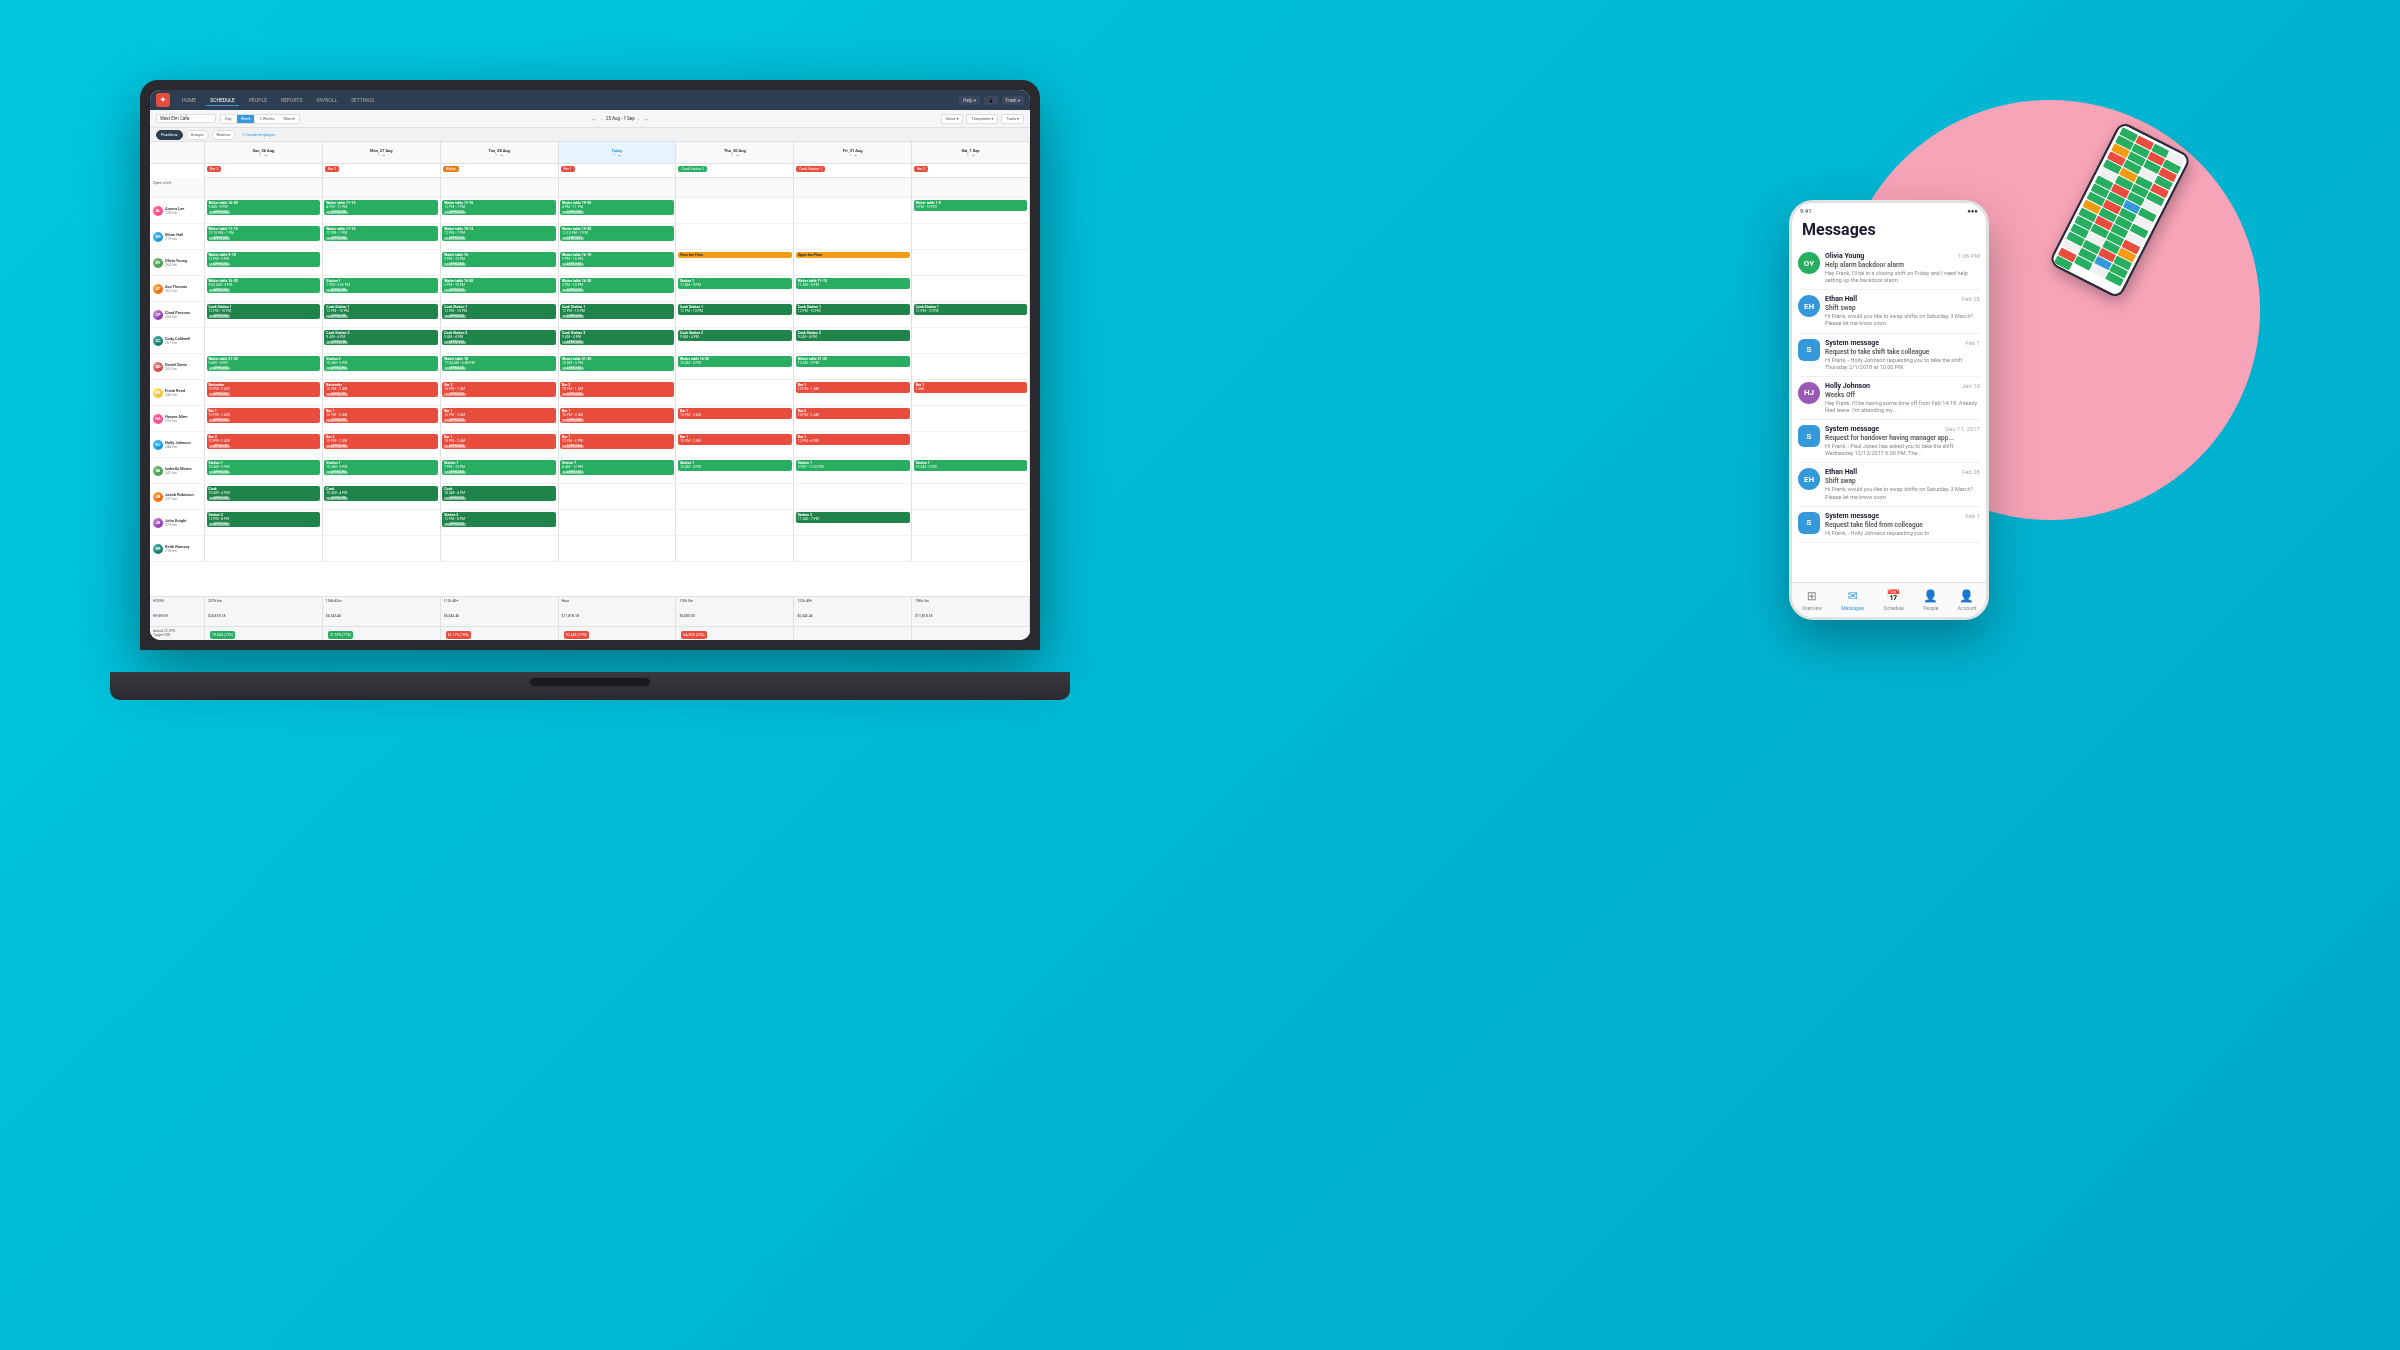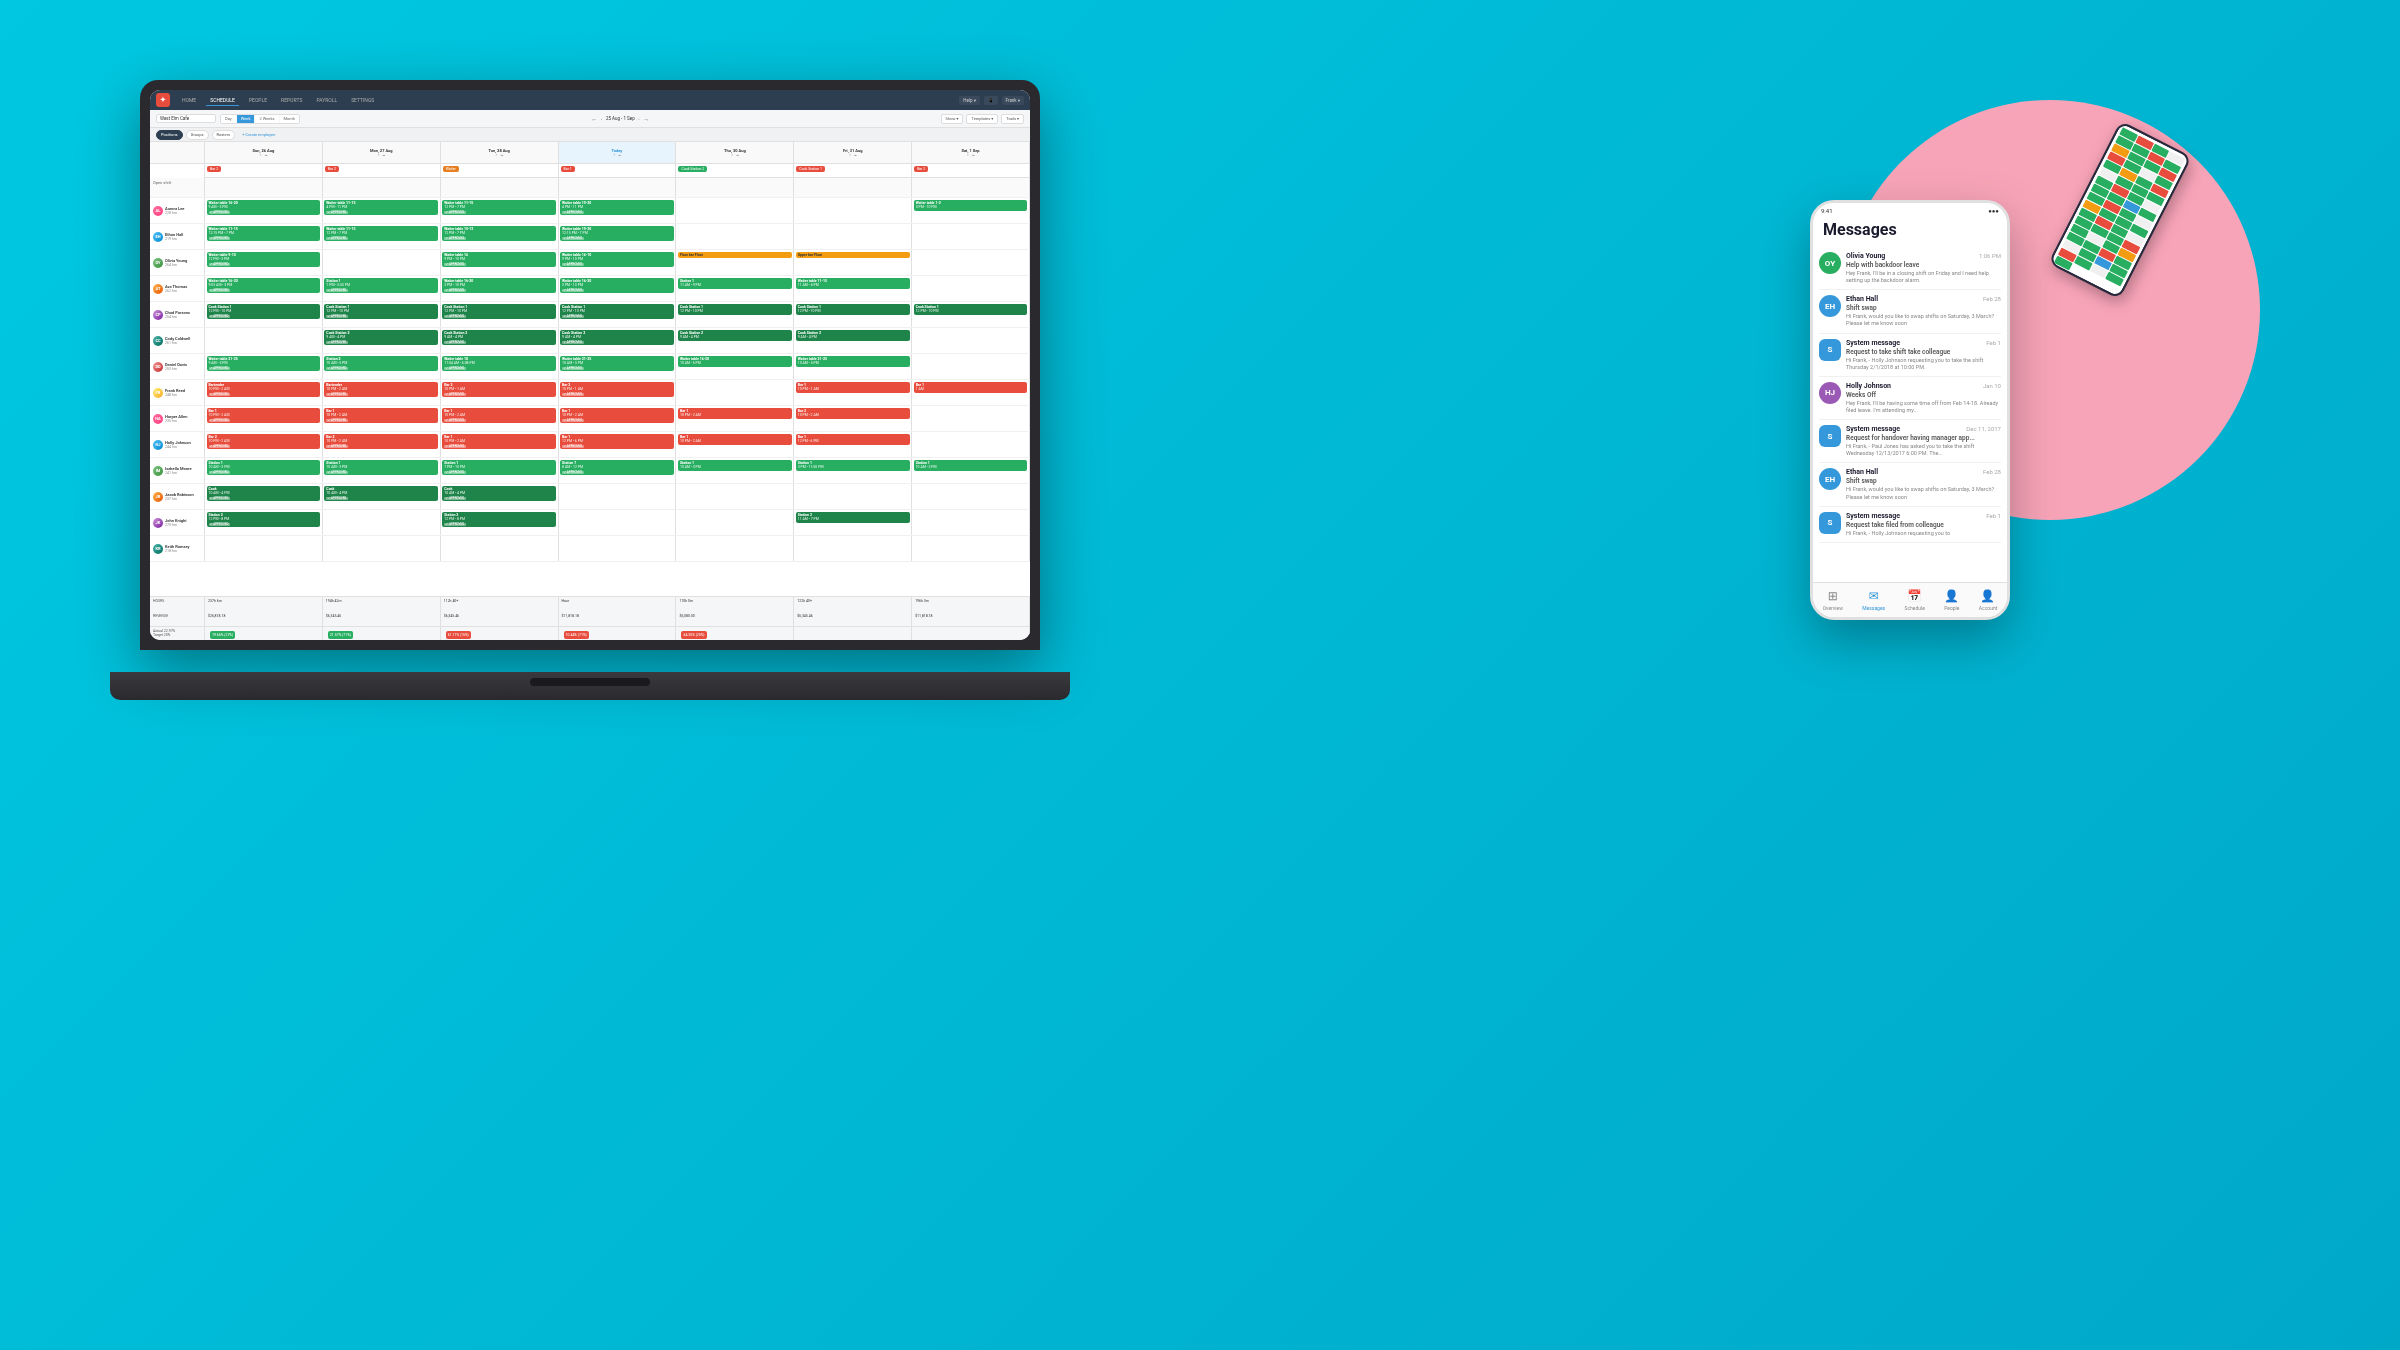--- a/index.html
+++ b/index.html
@@ -449,21 +449,21 @@
       margin: 2px;
       display: inline-block;
     }
 
     .salary-pct.green { background: #27ae60; }
     .salary-pct.red { background: #e74c3c; }
 
     
     .phone-wrap {
       position: absolute;
-      right: 390px;
+      right: 411px;
       top: 200px;
       width: 200px;
       height: 420px;
       z-index: 10;
     }
 
     .phone-body {
       width: 200px;
       height: 420px;
       background: #f0f0f0;
@@ -1361,21 +1361,21 @@
         <div class="phone-title">Messages</div>
       </div>
       <div class="messages-list" id="messages-list">
       <div class="message-item">
             <div class="msg-avatar green">OY</div>
             <div class="msg-content">
               <div class="msg-header">
                 <span class="msg-name">Olivia Young</span>
                 <span class="msg-time">1:06 PM</span>
               </div>
-              <div class="msg-subject">Help with backdoor leave</div>
+              <div class="msg-subject">Help alarm backdoor alarm</div>
               <div class="msg-preview">Hey Frank, I'll be in a closing shift on Friday and I need help setting up the backdoor alarm.</div>
             </div>
           </div>
           <div class="message-item">
             <div class="msg-avatar blue">EH</div>
             <div class="msg-content">
               <div class="msg-header">
                 <span class="msg-name">Ethan Hall</span>
                 <span class="msg-time">Feb 28</span>
               </div>

